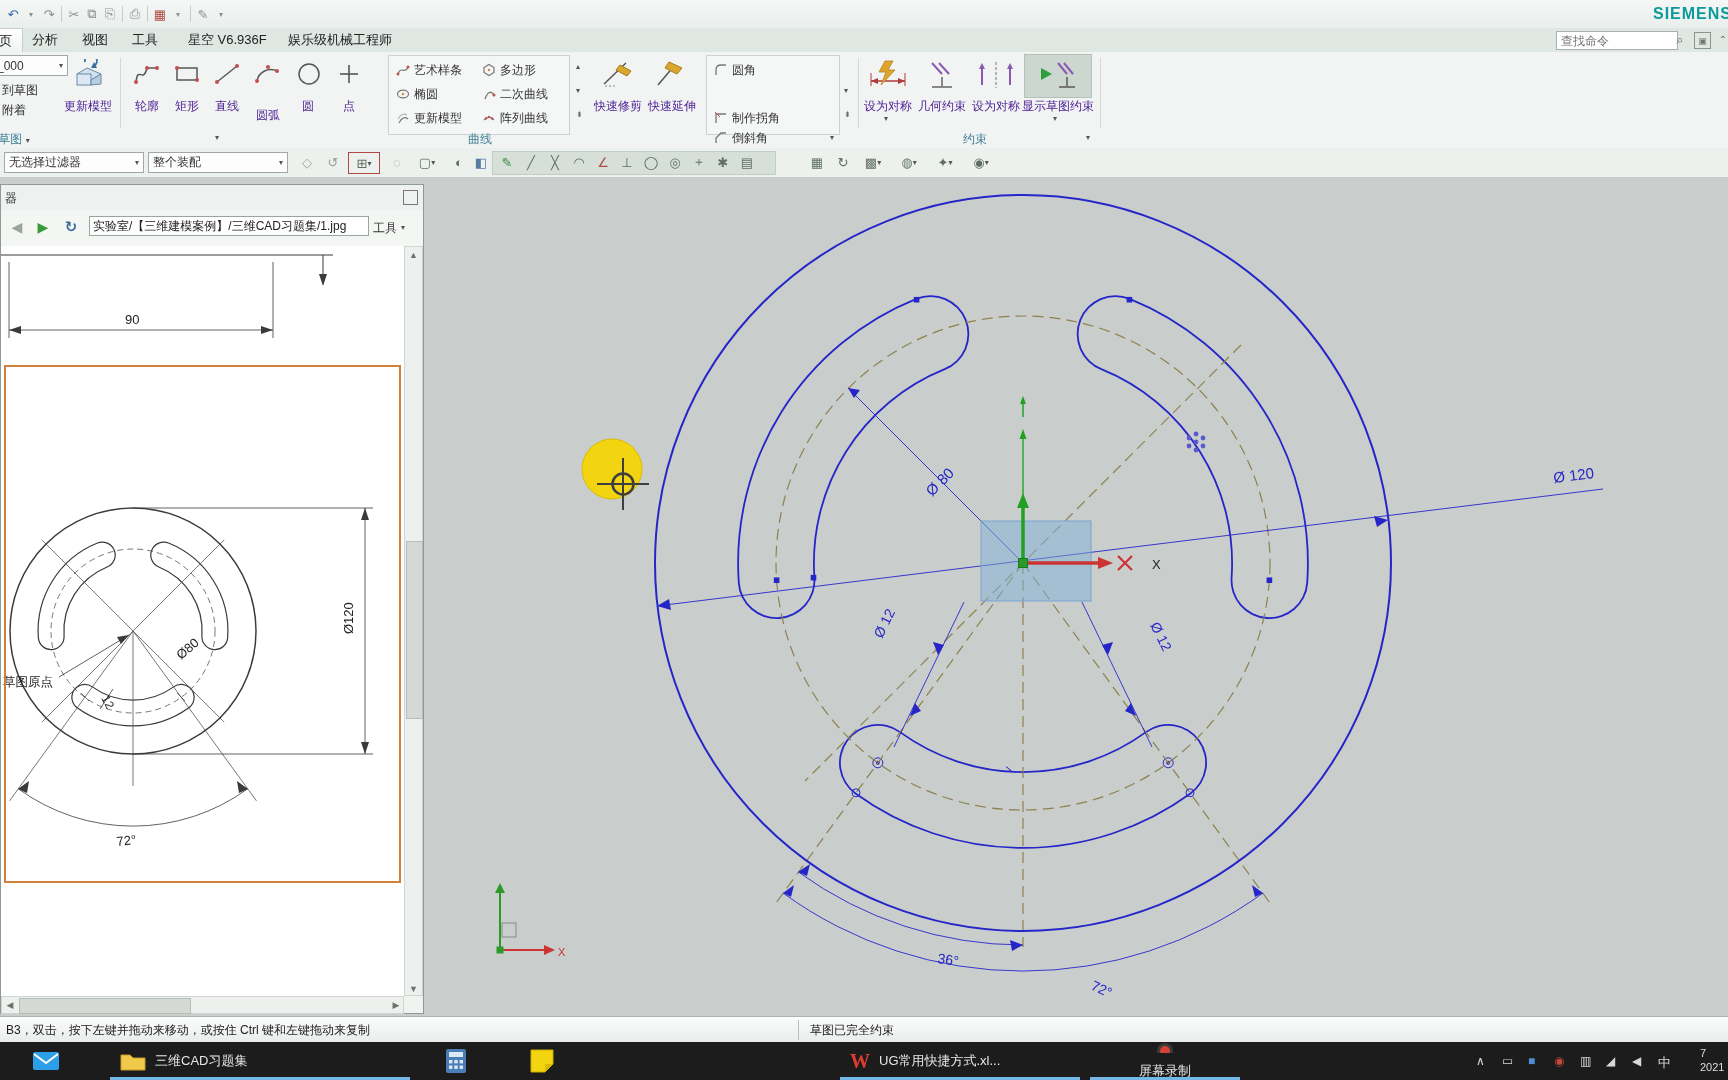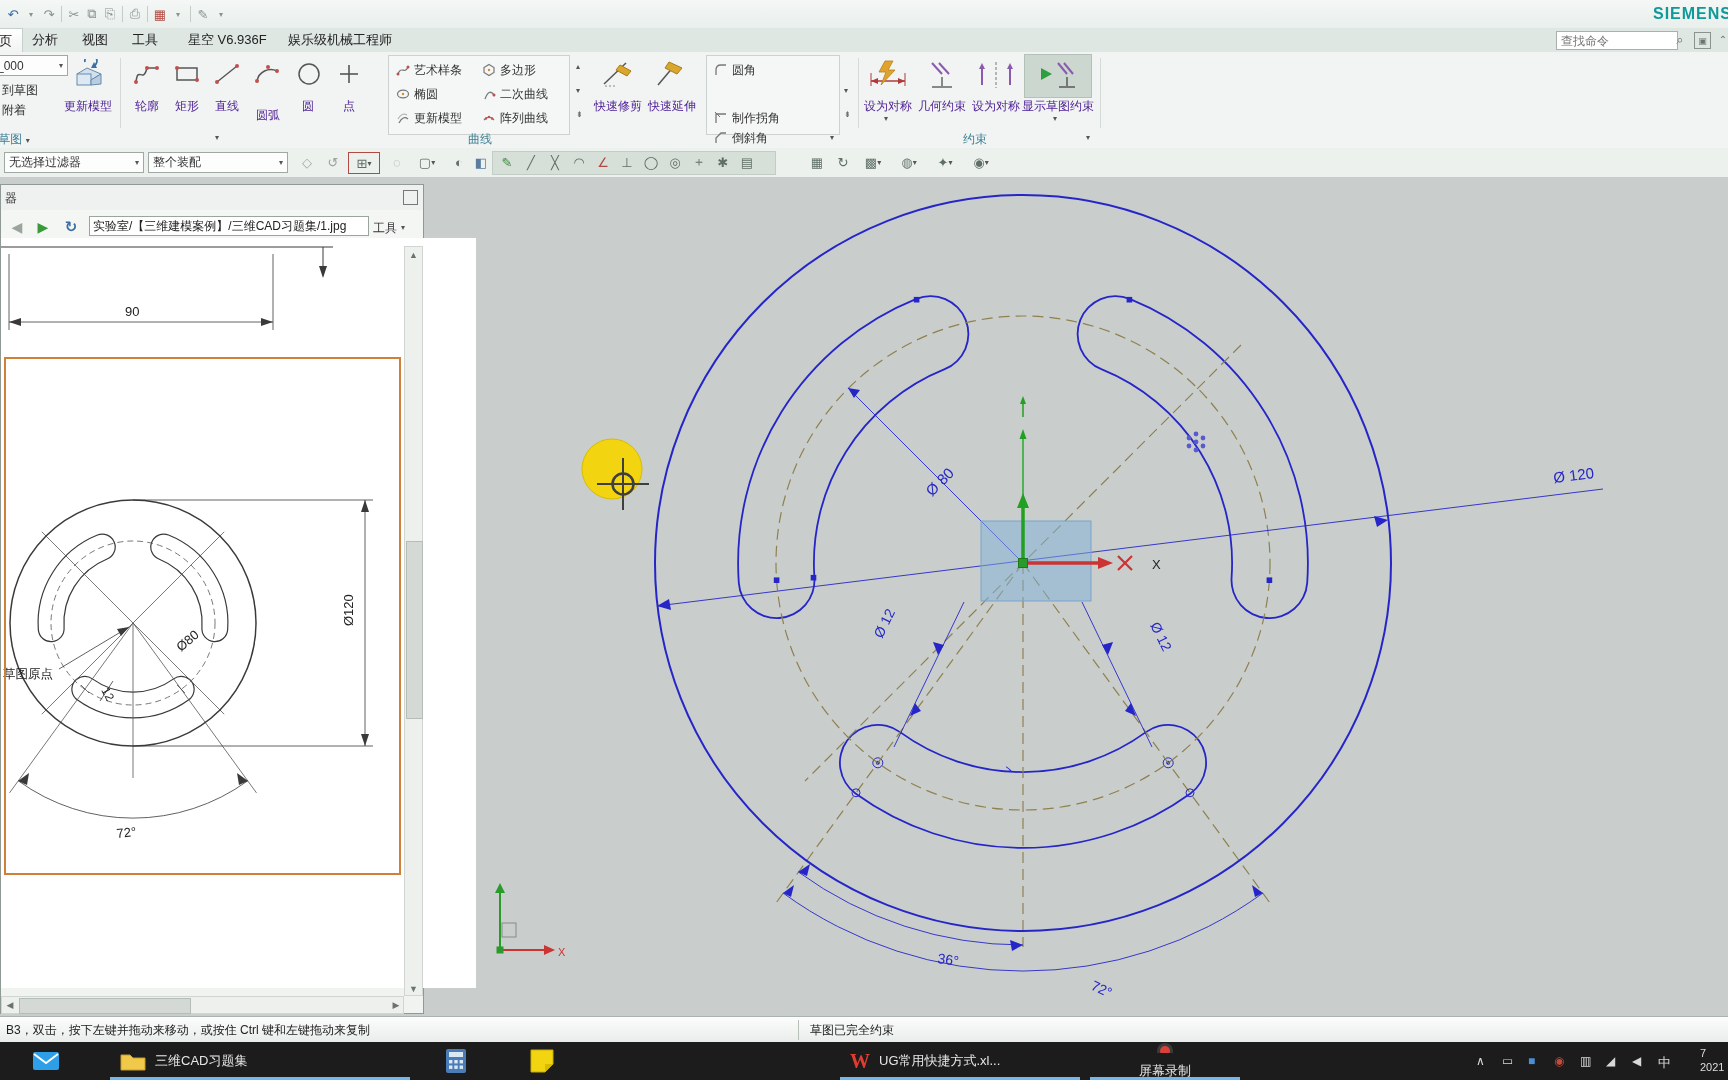--- a/index.html
+++ b/index.html
@@ -22,21 +22,21 @@
   .ritem{position:absolute;height:24px;display:flex;align-items:center;font-size:12px;color:#333;gap:4px;white-space:nowrap;}
   .dd{color:#555;font-size:8px;}
   #selbar{left:0;top:148px;width:1728px;height:29px;background:#edf1ee;border-bottom:1px solid #9aa59f;}
   .combo{position:absolute;top:4px;height:19px;border:1px solid #9fa8a2;background:#fdfdfd;font-size:12px;color:#333;
      display:flex;align-items:center;padding:0 4px;justify-content:space-between;}
   .sbi{position:absolute;top:4px;width:22px;height:20px;font-size:13px;color:#5f6f67;display:flex;align-items:center;justify-content:center;}
   #canvas{left:0;top:177px;width:1728px;height:839px;background:#c9cecc;}
   #panel{left:0;top:184px;width:424px;height:830px;background:#f1f3f1;border:1px solid #8f9a94;box-sizing:border-box;}
   #paneltitle{left:0;top:0;width:100%;height:25px;background:#eef1ef;font-size:12px;color:#333;}
   #paneltools{left:0;top:25px;width:100%;height:36px;background:#f4f6f4;border-bottom:1px solid #cfd6d1;}
-  #pcontent{left:0;top:53px;width:475px;height:750px;background:#ffffff;overflow:hidden;}
+  #pcontent{left:0;top:61px;width:403px;height:750px;background:#ffffff;overflow:hidden;}
   .scroll{background:#eef0ee;border:1px solid #cfd6d1;box-sizing:border-box;}
   .sarrow{font-size:9px;color:#6a736d;display:flex;align-items:center;justify-content:center;}
   .thumb{background:#d4d9d5;border:1px solid #b5bdb7;}
   #statusbar{left:0;top:1016px;width:1728px;height:26px;background:linear-gradient(#fcfdfc,#e8ece9);border-top:1px solid #aab3ad;font-size:12px;color:#222;}
   #taskbar{left:0;top:1042px;width:1728px;height:51px;background:#1c1c1c;}
   .tbitem{position:absolute;top:0;height:38px;display:flex;align-items:center;gap:9px;padding:0 10px;box-sizing:border-box;}
   .tbitem .lbl{color:#e6e6e6;font-size:13px;white-space:nowrap;}
   .uline{position:absolute;bottom:0;height:3px;background:#76b7ea;}
   .tray{color:#d8d8d8;font-size:12px;position:absolute;top:12px;}
   svg text{font-family:"Liberation Sans","DejaVu Sans",sans-serif;}

